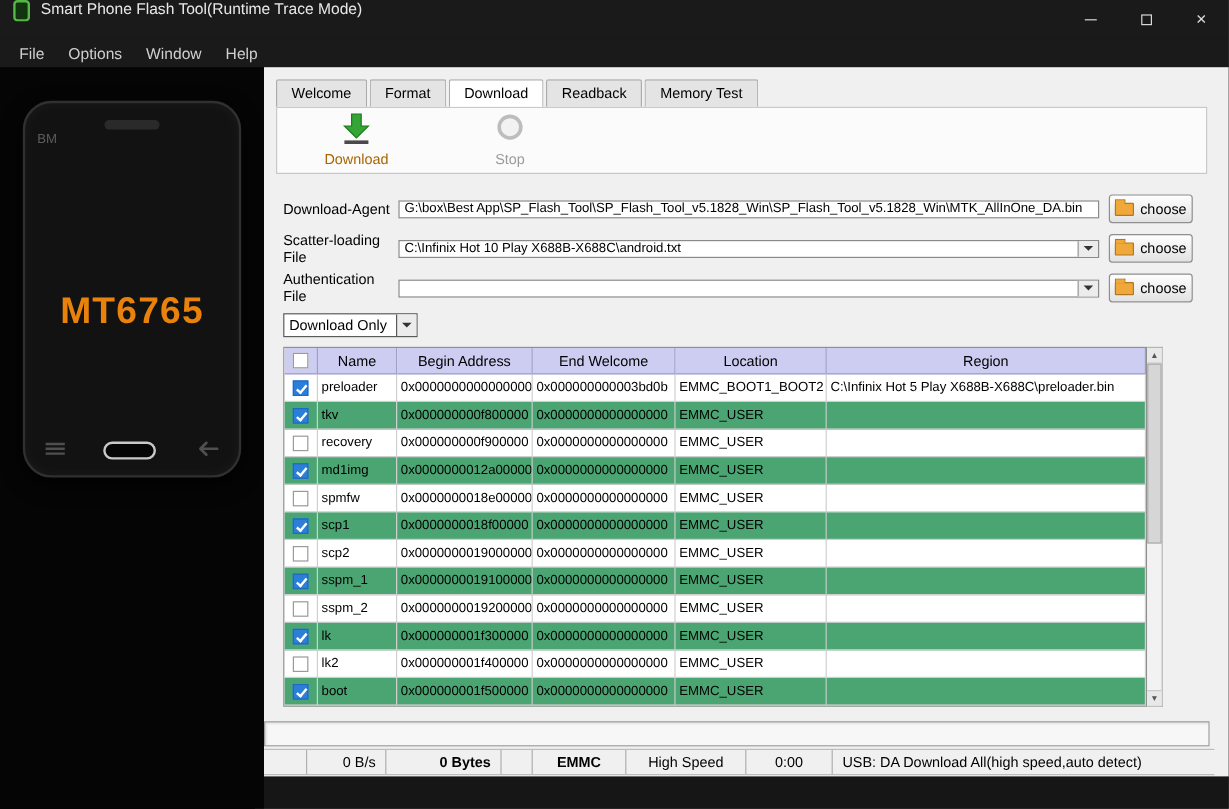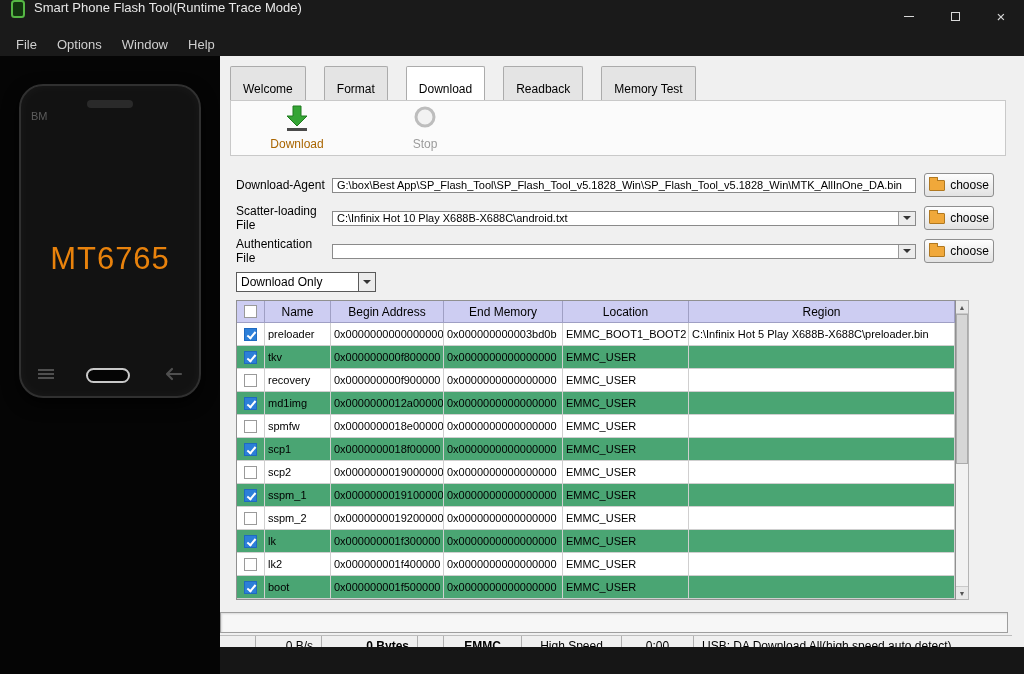--- a/index.html
+++ b/index.html
@@ -22,27 +22,27 @@
   
   .main { display:flex; height:618px; background:#161616; }
   .left-panel { width:220px; background:#050505; height:618px; }
   .right-panel { width:804px; height:591px; background:#f0f0f0; padding-top:10px; overflow:hidden; }
 
   
   .phone { width:182px; height:314px; margin:28px auto 0; background:#121212; border:2px solid #303030;
            border-radius:24px; position:relative; box-shadow:0 6px 16px rgba(0,0,0,.8), inset 0 0 12px rgba(255,255,255,.04); }
   .phone-brand { position:absolute; top:24px; left:10px; color:#5c5c5c; font-size:11px; }
   .speaker { position:absolute; top:14px; left:50%; transform:translateX(-50%); width:46px; height:8px; background:#2a2a2a; border-radius:4px; }
-  .chipset { position:absolute; top:155px; width:100%; text-align:center; color:var(--chipset-text,#e8820c); font-size:31px; font-weight:normal; letter-spacing:1px; }
+  .chipset { position:absolute; top:155px; width:100%; text-align:center; color:var(--chipset-text,#e8820c); font-size:31px; font-weight:bold; letter-spacing:1px; }
   .phone-nav { position:absolute; bottom:12px; left:0; width:100%; display:flex; align-items:center; justify-content:space-around; }
   .home-btn { width:44px; height:15px; border:2px solid #c8c8c8; border-radius:8px; background:#050505; }
 
   
   .tabstrip { display:flex; margin-left:10px; }
-  .tab { padding:15px 12px 4px; font-size:12px; border:1px solid #ababab; border-bottom:none; background:#e4e4e4; margin-right:18px; border-radius:2px 2px 0 0; }
+  .tab { padding:4px 12px 4px; font-size:12px; border:1px solid #ababab; border-bottom:none; background:#e4e4e4; margin-right:2px; border-radius:2px 2px 0 0; }
   .tab.active { background:#ffffff; position:relative; }
 
   
   .toolbar { margin:0 18px 0 10px; height:56px; background:#fbfbfb; border:1px solid #c9c9c9; display:flex; align-items:center; padding-left:30px; gap:56px; }
   .tool-btn { width:72px; display:flex; flex-direction:column; align-items:center; }
   .tool-btn .lbl-download { color:var(--download-label,#a96500); font-size:12px; margin-top:2px; }
   .tool-btn .lbl-stop { color:#9b9b9b; font-size:12px; margin-top:2px; }
 
   
   .form-area { margin-top:17px; }
@@ -51,21 +51,21 @@
   .field { flex:1; height:15px; border:1px solid #8a8a8a; background:#fff; display:flex; align-items:center; margin-right:8px; }
   .field input { flex:1; border:none; outline:none; height:100%; font-family:"Liberation Sans",sans-serif; font-size:11px; padding:0 4px; background:transparent; min-width:0; }
   .combo-arrow { width:17px; height:100%; border-left:1px solid #9a9a9a; background:#ececec; display:flex; align-items:center; justify-content:center; flex:none; }
   .tri-down { width:0; height:0; border-left:4px solid transparent; border-right:4px solid transparent; border-top:4px solid #333; }
   .choose-btn { width:70px; height:24px; flex:none; border:1px solid #8f8f8f; border-radius:3px;
                 background:linear-gradient(#fefefe,#e2e2e2); display:flex; align-items:center; justify-content:center; font-size:12px; }
   .folder { width:16px; height:11px; background:#f0a83a; border:1px solid #b07820; border-radius:1px; position:relative; margin-right:5px; }
   .folder::before { content:""; position:absolute; top:-4px; left:-1px; width:7px; height:3px; background:#f0a83a; border:1px solid #b07820; border-bottom:none; border-radius:1px 1px 0 0; }
 
   .mode-row { margin:0 0 8px 16px; }
-  .mode-select { width:140px; height:20px; border:1px solid #5a5a5a; background:#fff; display:flex; align-items:center; }
+  .mode-select { width:112px; height:20px; border:1px solid #5a5a5a; background:#fff; display:flex; align-items:center; }
   .mode-select .txt { flex:1; padding:0 4px; font-size:12px; }
   .mode-select .combo-arrow { border-left:1px solid #5a5a5a; }
 
   
   .table-wrap { margin-left:16px; width:733px; height:300px; display:flex; }
   .grid { width:720px; border:1px solid #909090; background:#fff; overflow:hidden; }
   .thead, .tr { display:grid; grid-template-columns:28px 66px 113px 119px 126px 1fr; }
   .th { height:22px; background:var(--table-header-bg,#cdcdf2); border-right:1px solid #9f9fc4; border-bottom:1px solid #9f9fc4;
         display:flex; align-items:center; justify-content:center; font-size:12px; }
   .td { height:23px; border-right:1px solid #cfcfcf; border-bottom:1px solid #cfcfcf; display:flex; align-items:center;
@@ -225,21 +225,21 @@
     </div>
 
     <div class="table-wrap">
       <div class="grid">
         <div class="thead">
           <div class="th th-check">
             <input type="checkbox" class="cb" style="">
           </div>
           <div class="th">Name</div>
           <div class="th">Begin Address</div>
-          <div class="th">End Memory</div>
+          <div class="th">End Welcome</div>
           <div class="th">Location</div>
           <div class="th">Region</div>
         </div>
         <div class="tbody">
             <div class="tr">
     <div class="td td-check">
       <input type="checkbox" class="cb" checked="" style="">
     </div>
     <div class="td">preloader</div>
     <div class="td">0x0000000000000000</div>

